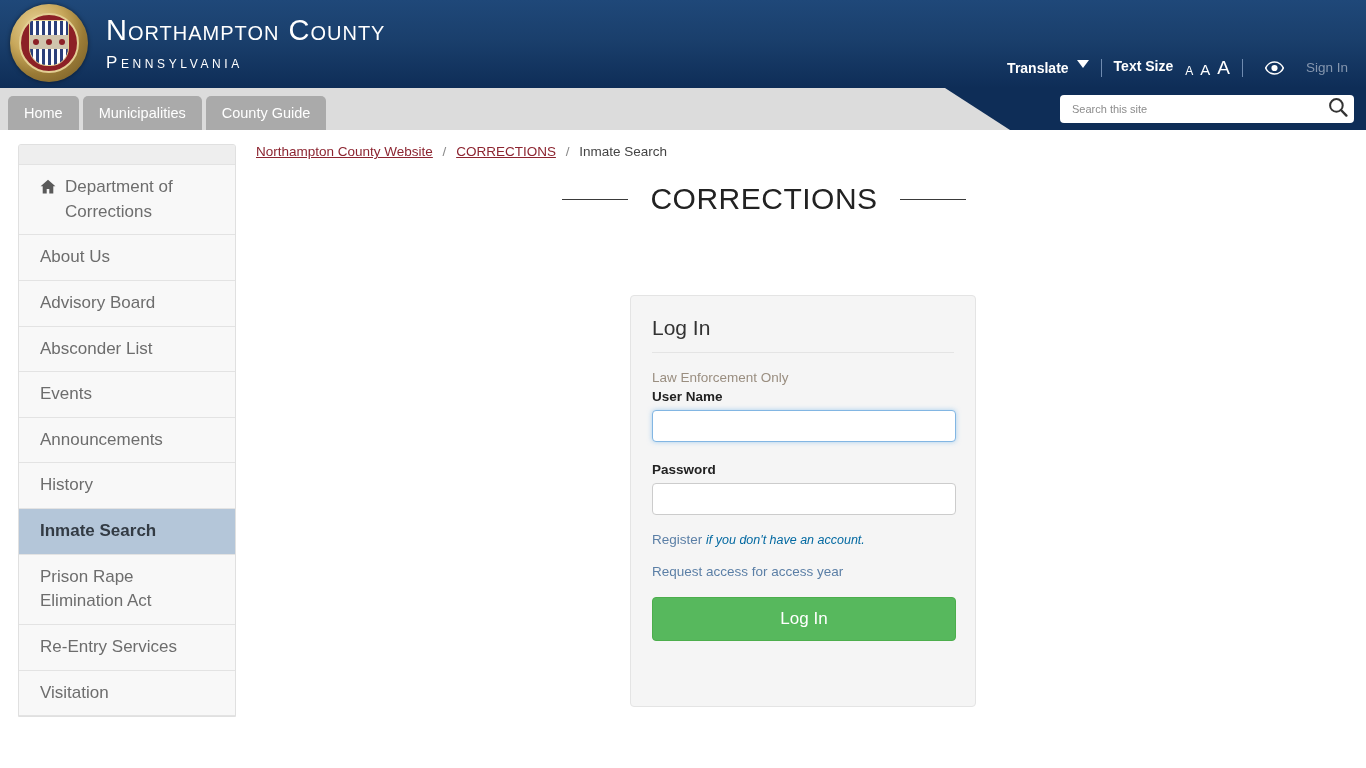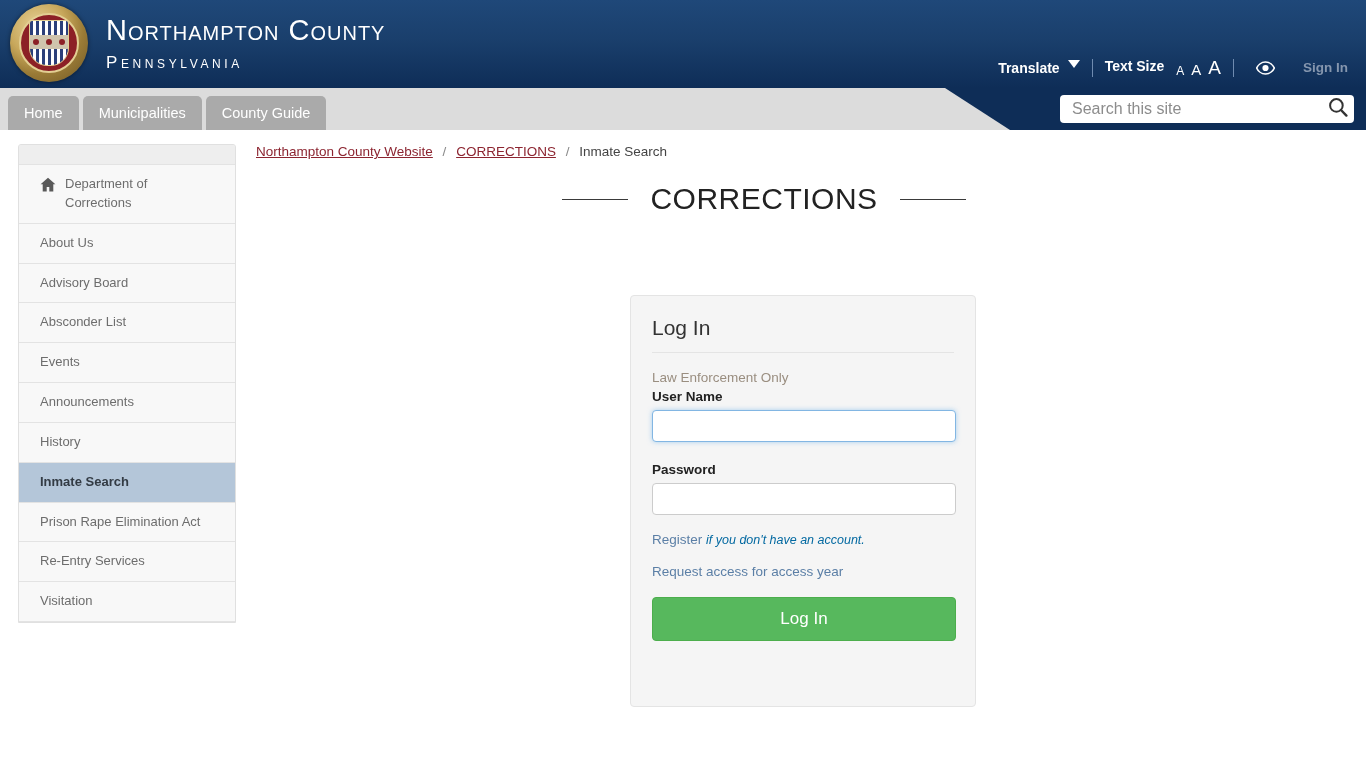--- a/index.html
+++ b/index.html
@@ -78,21 +78,21 @@
     border-right: 6px solid transparent;
     border-top: 8px solid #ffffff;
   }
   .u-divider {
     width: 1px; height: 18px; background: #6f8bb0; margin: 0 12px;
   }
   .a-sizes { display: flex; align-items: flex-end; gap: 7px; margin-left: 12px; }
   .a-sizes span { line-height: 1; color: #fff; }
   .a1 { font-size: 12px; } .a2 { font-size: 15px; } .a3 { font-size: 19px; }
   .eye-icon { margin-left: 10px; display: flex; align-items: center; }
-  .sign-in { margin-left: 28px; color: #8596ae; font-size: 13.5px; font-weight: bold; }
+  .sign-in { margin-left: 22px; color: #8596ae; font-size: 13.5px; }
 
   
   .navbar {
     position: relative;
     width: 1366px; height: 42px;
     background: #0e2d57;
     overflow: hidden;
   }
   .nav-band {
     position: absolute; left: 0; top: 0;
@@ -119,42 +119,42 @@
     position: absolute; right: 12px; top: 7px;
     width: 294px; height: 28px;
     background: #ffffff;
     border-radius: 4px;
     display: flex; align-items: center;
     padding: 0 6px 0 10px;
     z-index: 2;
   }
   .search-input {
     flex: 1; border: none; outline: none;
-    font-size: 16px; color: #333;
+    font-size: 11px; color: #333;
     font-family: "Liberation Sans", sans-serif;
     background: transparent;
   }
   .search-input::placeholder { color: #8c8c8c; }
 
   
   .page { position: relative; width: 1366px; height: 638px; background: #ffffff; }
 
   
   .sidebar {
     position: absolute; left: 18px; top: 144px - 130px;
     top: 14px; width: 218px;
     border: 1px solid #e0e0e0;
     border-radius: 3px 3px 0 0;
     background: #f6f6f6;
     overflow: hidden;
   }
   .sidebar-head { height: 20px; background: #eeeeee; border-bottom: 1px solid #e3e3e3; }
   .side-item {
     padding: 10px 20px 10px 21px;
-    font-size: 13px;
+    font-size: 17px;
     color: #6d6d6d;
     border-bottom: 1px solid #e3e3e3;
     background: #f8f8f8;
     cursor: pointer;
     line-height: 1.45;
     display: flex; align-items: flex-start; gap: 9px;
   }
   .side-item.active {
     background: #b4c6d9;
     color: #333b44;

